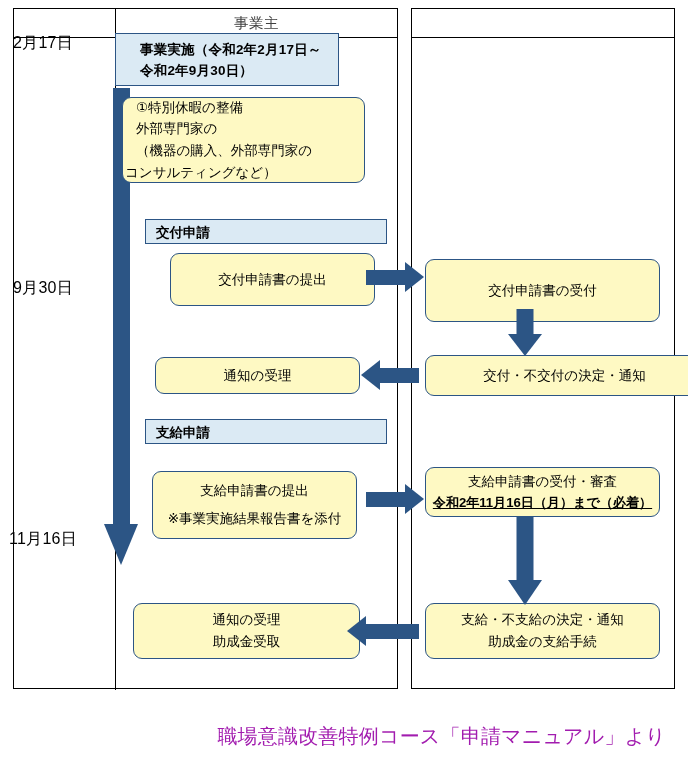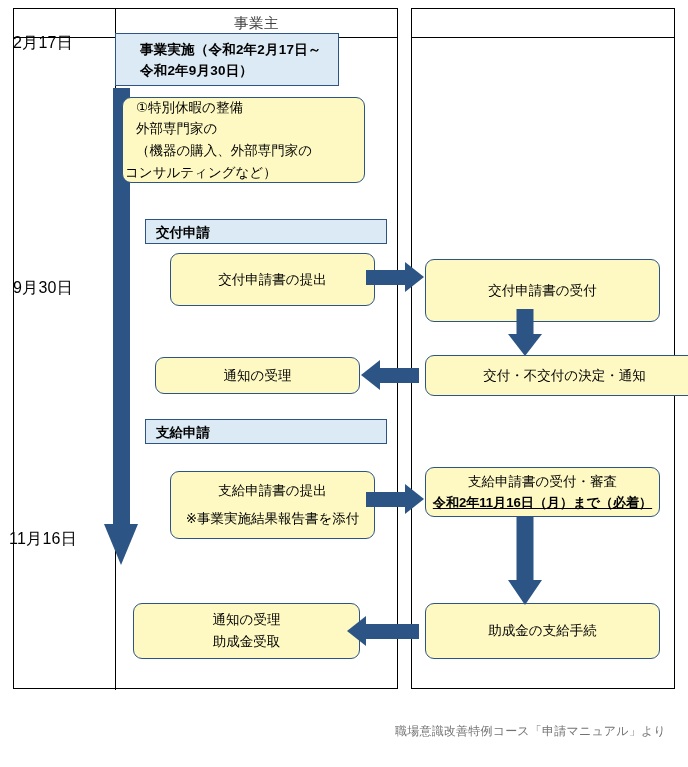--- a/index.html
+++ b/index.html
@@ -110,21 +110,21 @@
     flex-direction: column;
     justify-content: center;
     line-height: 1.6;
   }
   .rbox.center { text-align: center; align-items: center; }
   .rbox.left   { text-align: left; padding-left: 13px; }
 
   #box-tasks     { left: 122px; top: 97px;  width: 243px; height: 86px; }
   #box-koufu-sub { left: 170px; top: 253px; width: 205px; height: 53px; }
   #box-tsuchi-1  { left: 155px; top: 357px; width: 205px; height: 37px; }
-  #box-shikyu-sub{ left: 170px; top: 471px; width: 205px; height: 68px; }
+  #box-shikyu-sub{ left: 152px; top: 471px; width: 205px; height: 68px; }
   #box-tsuchi-2  { left: 133px; top: 603px; width: 227px; height: 56px; }
 
   #box-uketsuke  { left: 425px; top: 259px; width: 235px; height: 63px; }
   #box-kettei-1  { left: 425px; top: 355px; width: 279px; height: 41px; }
   #box-shinsa    { left: 425px; top: 467px; width: 235px; height: 50px; }
   #box-kettei-2  { left: 425px; top: 603px; width: 235px; height: 56px; }
 
   .line-1, .line-2 { display: block; }
   .emph {
     font-weight: bold;
@@ -214,22 +214,22 @@
   #arrow-down-2 { left: 508px; top: 516px; width: 34px; height: 89px; }
   #arrow-down-2 .shaft { height: 66px; }
   #arrow-down-2 .head { top: 64px; border-top-width: 25px; }
 
   
   #footer-note {
     position: absolute;
     left: 0; right: 22px;
     top: 723px;
     text-align: right;
-    font-size: 12px;
-    color: #737373;
+    font-size: 20px;
+    color: #a21caf;
     letter-spacing: .2px;
   }
 </style>
 </head>
 <body>
 
 <div class="frame" id="left-table">
   <div class="head-divider-left"></div>
   <div class="col-divider"></div>
   <div class="col-header" id="header-employer">事業主</div>
@@ -282,20 +282,21 @@
 </div>
 
 <div class="rbox center" id="box-kettei-1">交付・不交付の決定・通知</div>
 
 <div class="rbox center" id="box-shinsa">
   <span class="line-1">支給申請書の受付・審査</span>
   <span class="line-2 emph">令和2年11月16日（月）まで（必着）</span>
 </div>
 
 <div class="rbox center" id="box-kettei-2">
+  <span class="line-1">支給・不支給の決定・通知</span>
   <span class="line-2">助成金の支給手続</span>
 </div>
 
 <div class="arrow arrow-right" id="arrow-right-1">
   <div class="shaft"></div>
   <div class="head"></div>
 </div>
 
 <div class="arrow arrow-down" id="arrow-down-1">
   <div class="shaft"></div>

